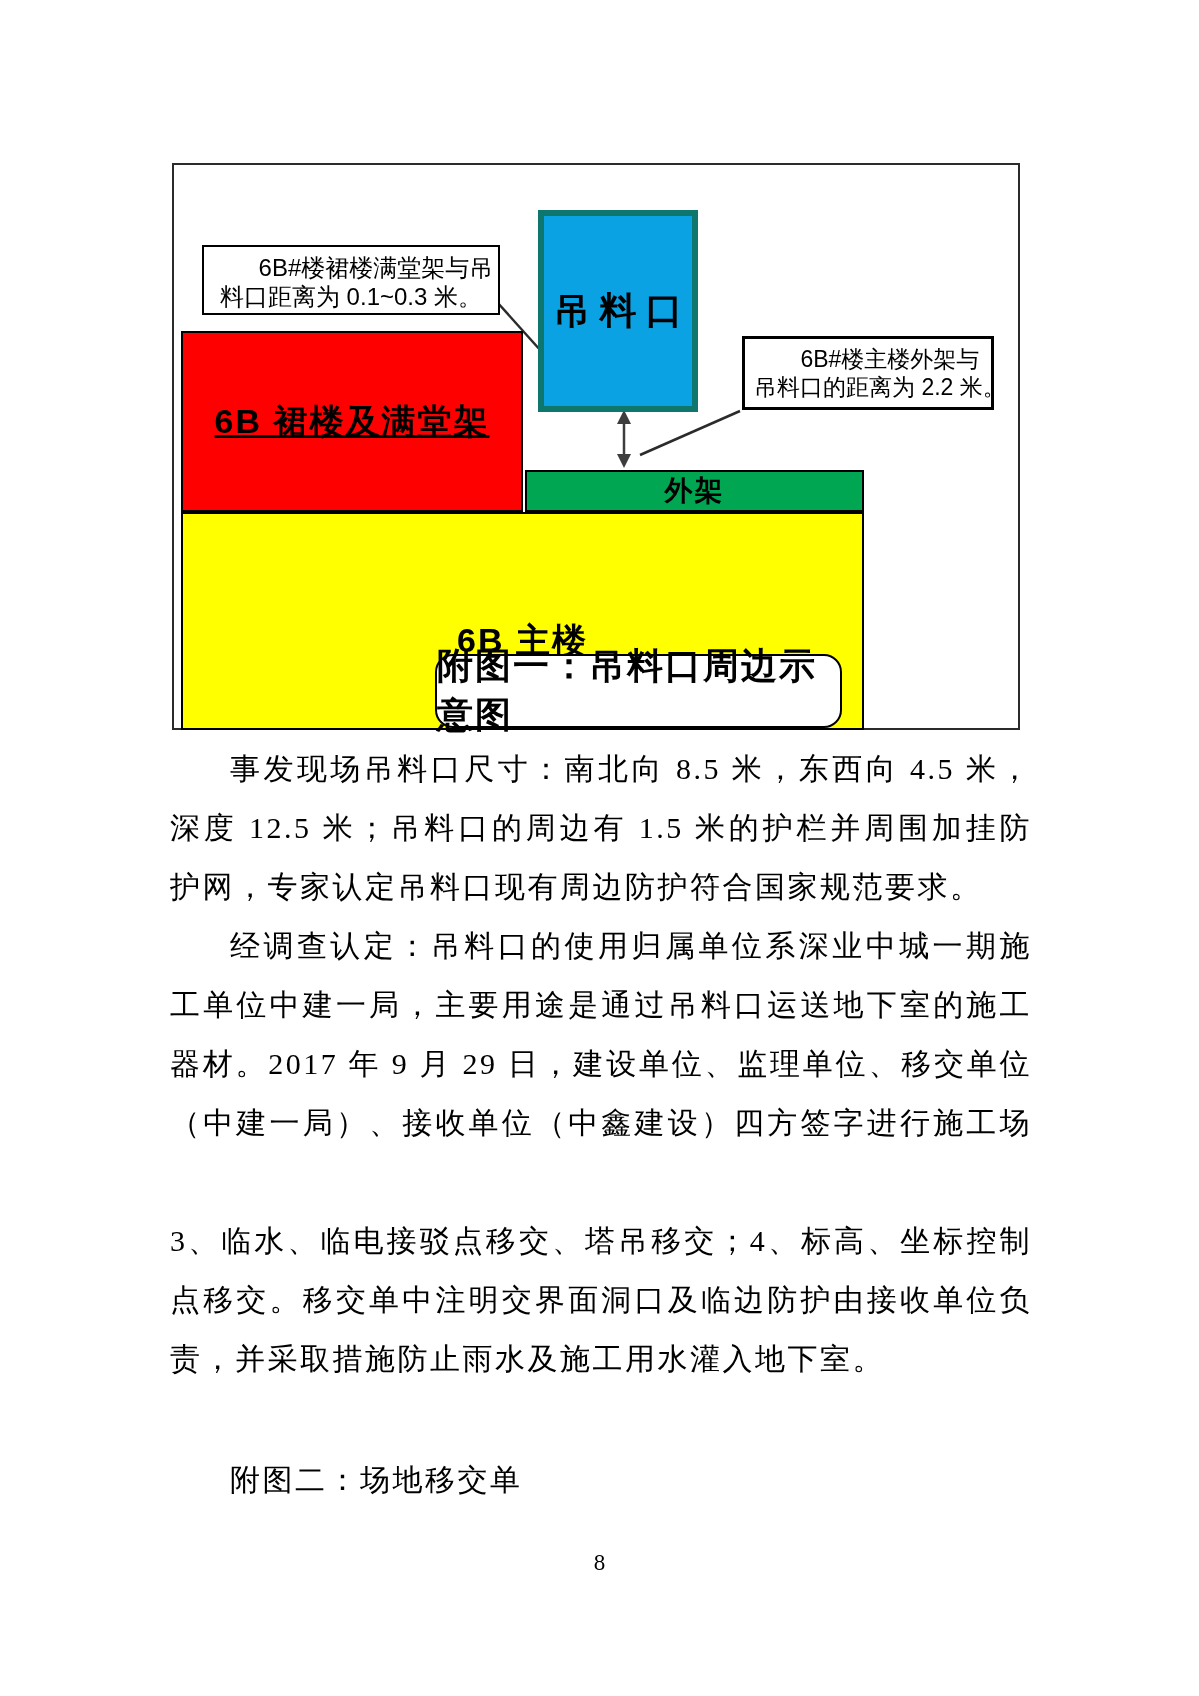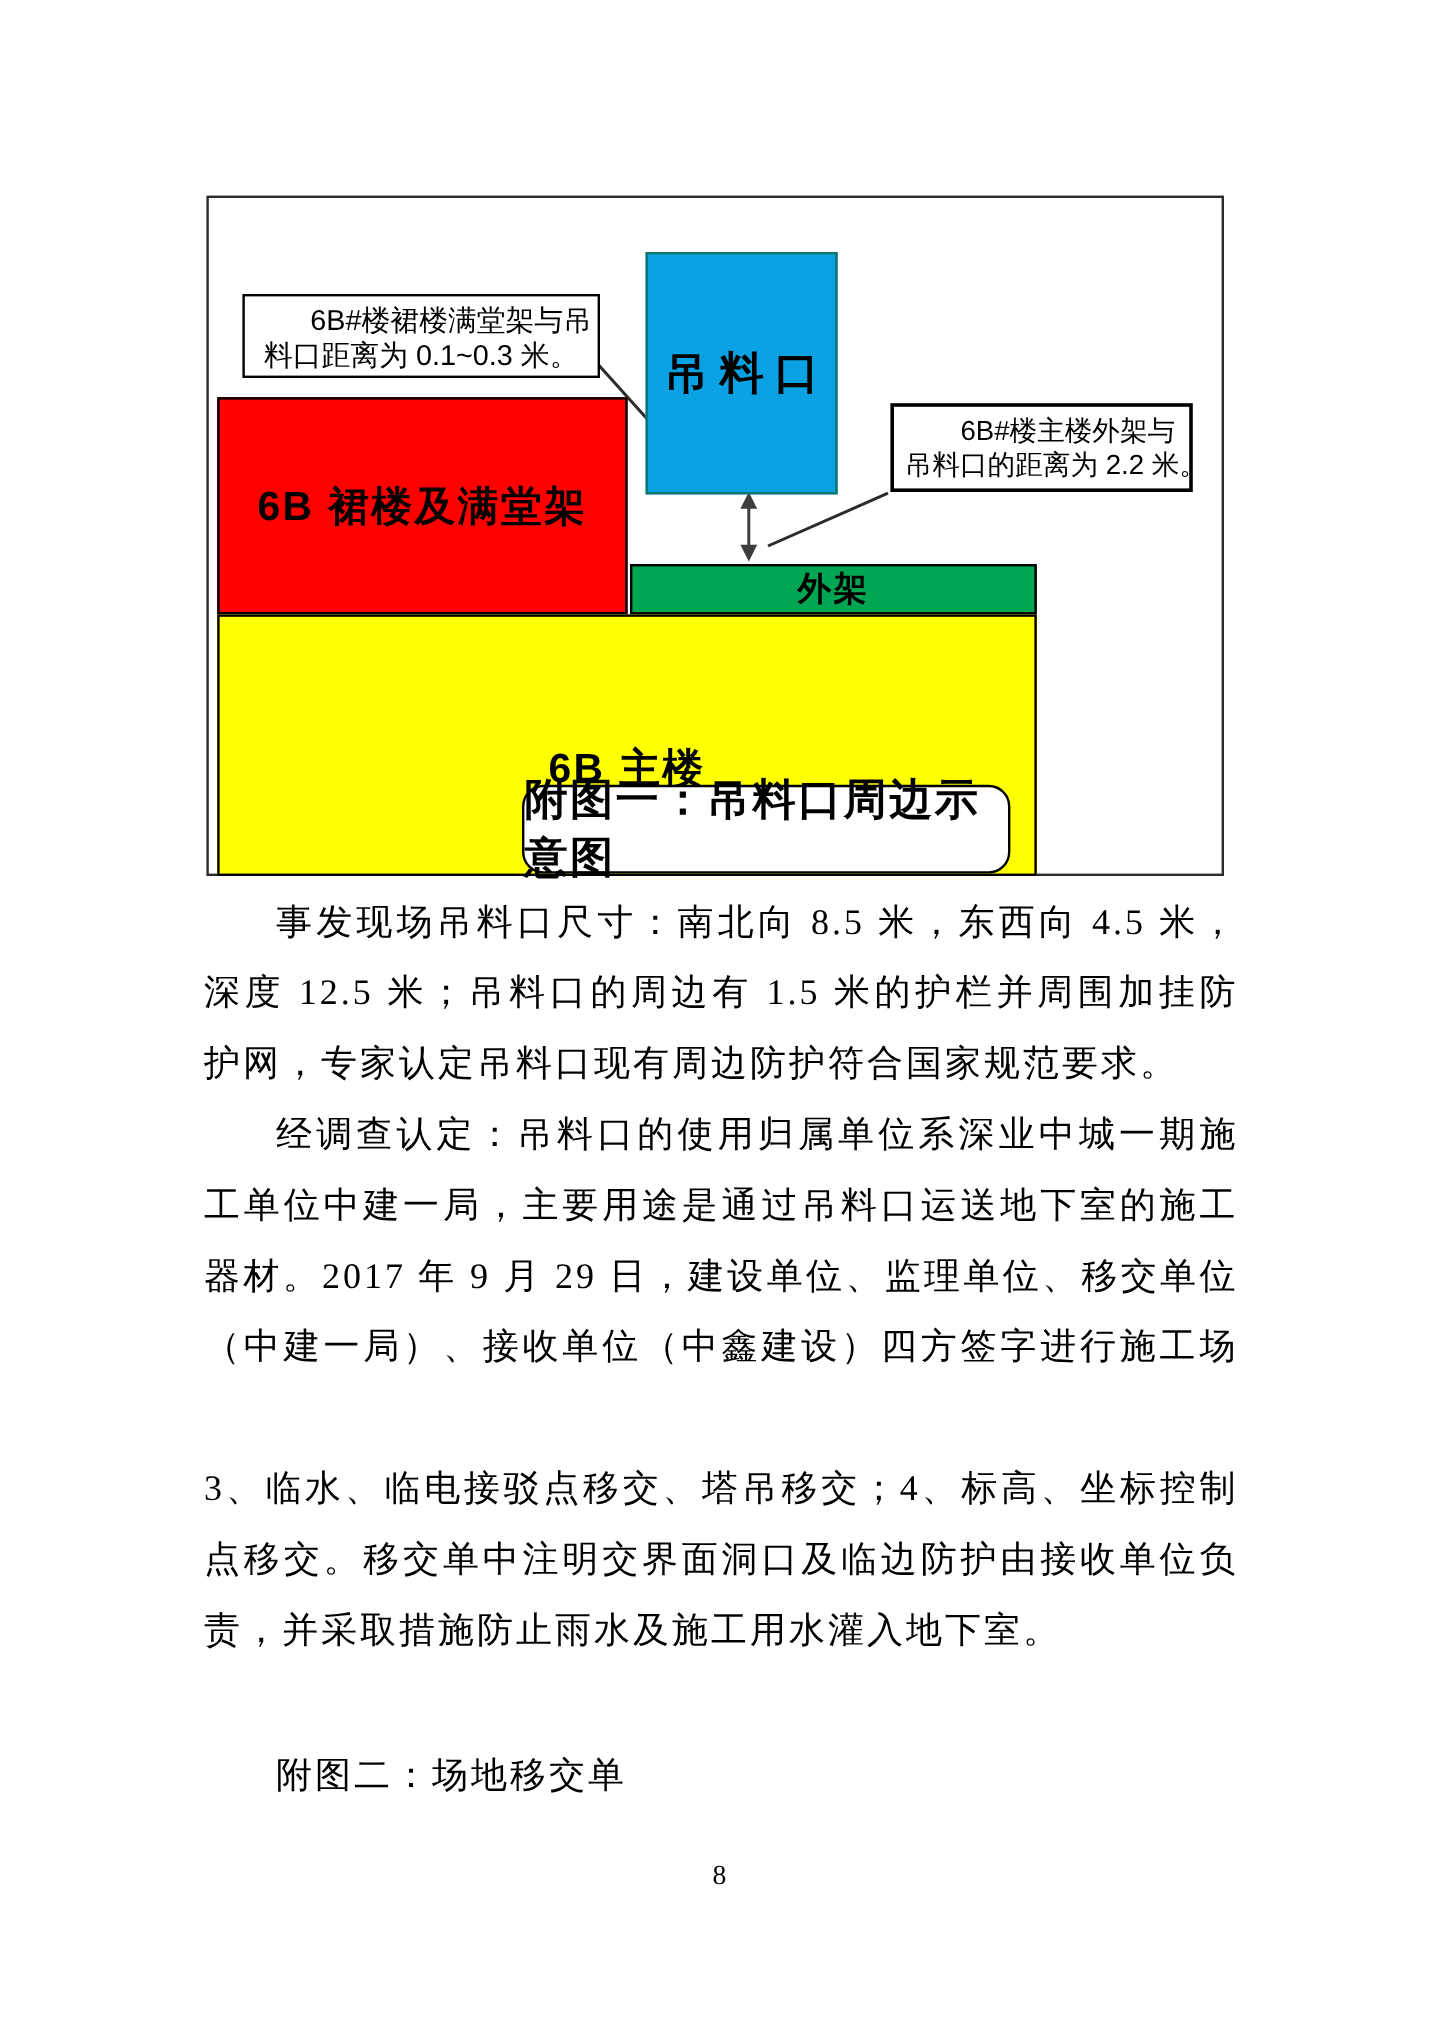--- a/index.html
+++ b/index.html
@@ -19,29 +19,29 @@
     position: absolute;
     left: 172px; top: 163px;
     width: 848px; height: 567px;
     border: 2px solid #2b2b2b;
     background: #ffffff;
   }
   .fig-frame .shape { position: absolute; font-family: "Liberation Sans", sans-serif; }
 
   .hoist-box {
     left: 364px; top: 45px; width: 160px; height: 202px;
-    background: #0aa2e2; border: 2px solid #0f766e;
+    background: #0aa2e2; border: 6px solid #0f766e;
     display: flex; align-items: center; justify-content: center;
   }
   .hoist-box .lbl { font-size: 37px; font-weight: bold; letter-spacing: 9px; text-indent: 9px; }
 
   .skirt-box {
     left: 7px; top: 166px; width: 342px; height: 181px;
     background: #fe0000; border: 2px solid #000;
-    display: flex; align-items: center; justify-content: center;
+    display: flex; align-items: center; justify-content: center; text-decoration: underline;
   }
   .skirt-box .lbl { font-size: 34px; font-weight: bold; letter-spacing: 2px; }
 
   .scaffold-bar {
     left: 351px; top: 305px; width: 339px; height: 42px;
     background: #00a651; border: 2px solid #000;
     display: flex; align-items: center; justify-content: center;
   }
   .scaffold-bar .lbl { font-size: 28px; font-weight: bold; letter-spacing: 2px; }
 

